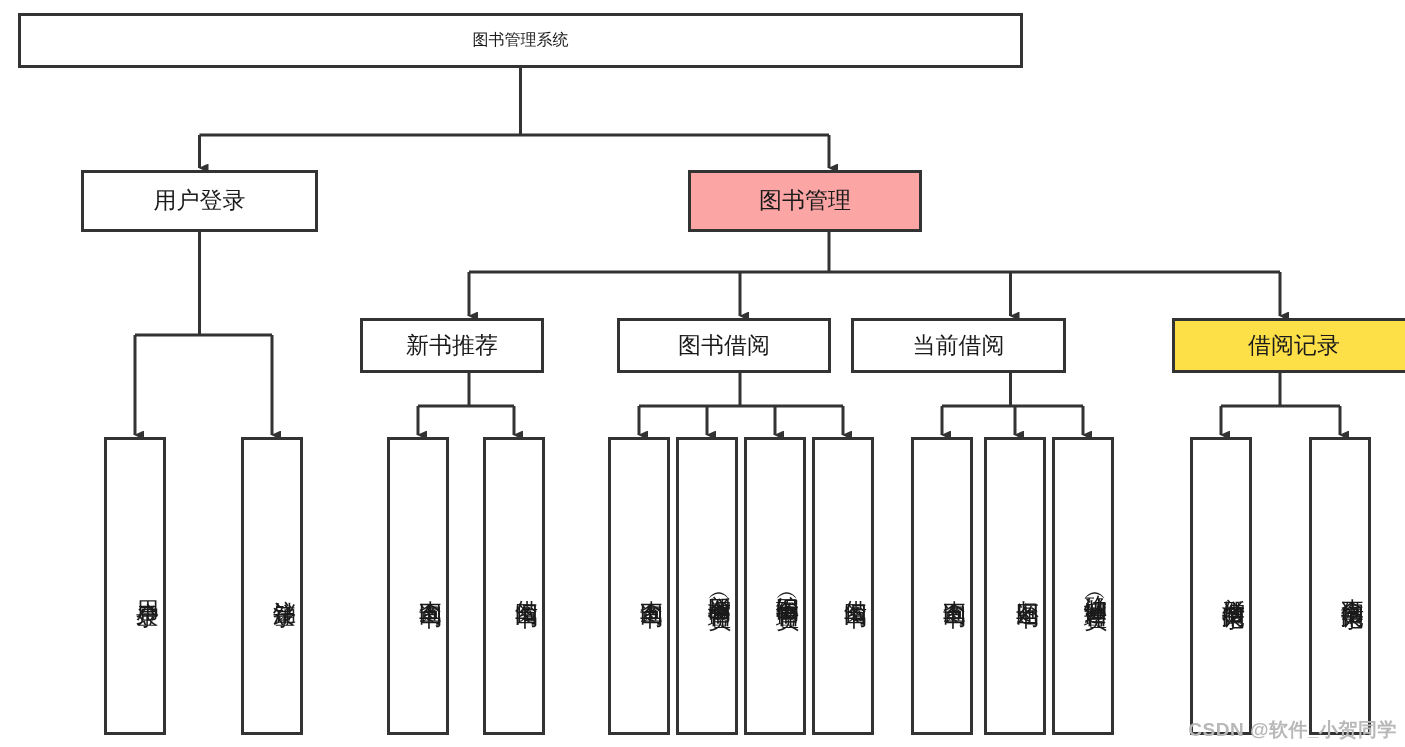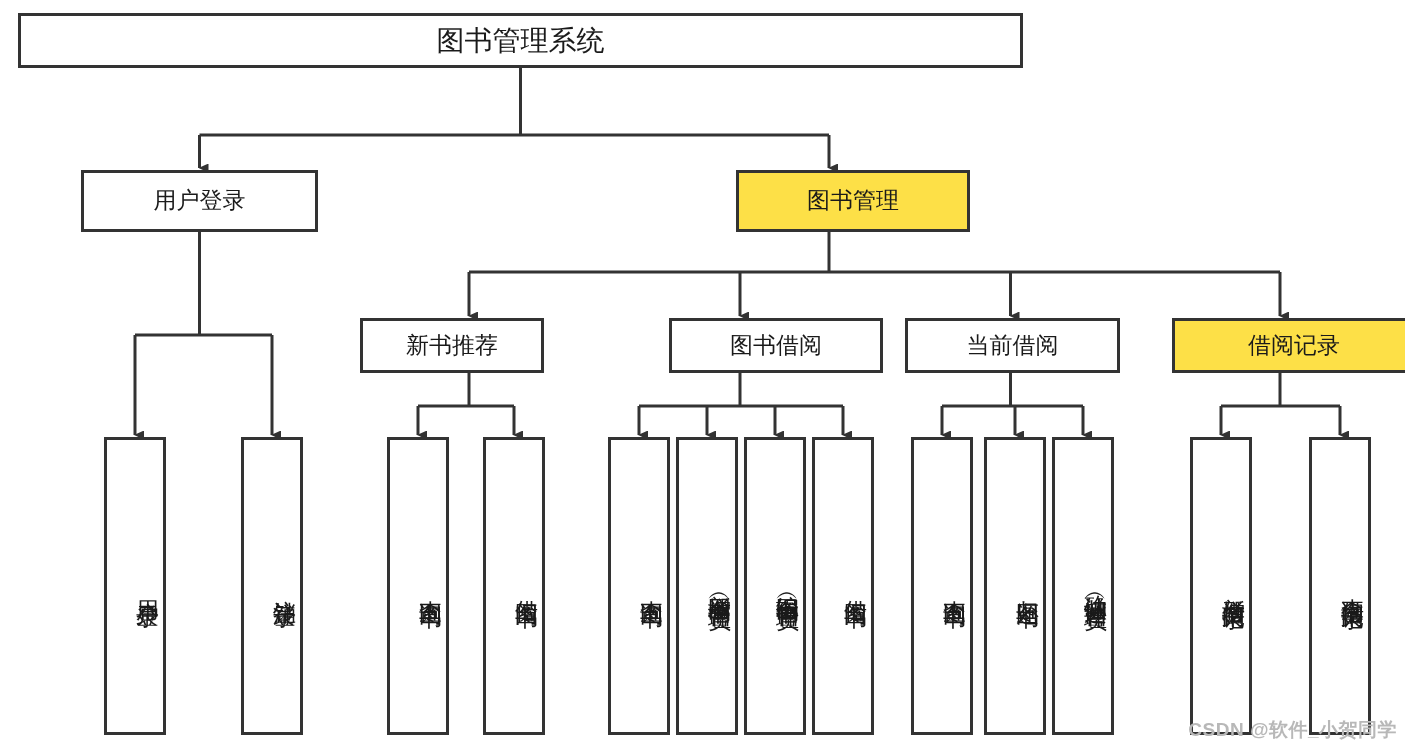--- a/index.html
+++ b/index.html
@@ -50,21 +50,21 @@
     padding: 8px 2px;
     align-items: flex-start;
     justify-content: center;
   }
   .node.vert .vlabel {
     writing-mode: vertical-rl;
     text-orientation: upright;
     display: block;
   }
   .node.root {
-    font-size: 28px;
+    font-size: 16px;
     text-align: right;
   }
   #watermark {
     position: absolute;
     right: 8px;
     bottom: 4px;
     font-size: 19px;
     color: #b8b8b8;
     letter-spacing: 0.5px;
     white-space: nowrap;
@@ -118,25 +118,25 @@
         <path d="M1221 406 L1221 435" marker-end="url(#arrowhead)"></path>
         <path d="M1340 406 L1340 435" marker-end="url(#arrowhead)"></path>
       </g>
   </svg>
 
   <div id="node-layer">
 
     <div class="node horiz root" style="left: 18px; top: 13px; width: 1005px; height: 55px; border-color: rgb(51, 51, 51); background: rgb(255, 255, 255); color: rgb(26, 26, 26);">图书管理系统</div>
 
     <div class="node horiz" style="left: 81px; top: 170px; width: 237px; height: 62px; border-color: rgb(51, 51, 51); background: rgb(255, 255, 255); color: rgb(26, 26, 26);">用户登录</div>
-    <div class="node horiz" style="left: 736px; top: 170px; width: 234px; height: 62px; border-color: rgb(51, 51, 51); background: #fde047; color: rgb(26, 26, 26);">图书管理</div>
+    <div class="node horiz" style="left: 688px; top: 170px; width: 234px; height: 62px; border-color: rgb(51, 51, 51); background: #fca5a5; color: rgb(26, 26, 26);">图书管理</div>
 
     <div class="node horiz" style="left: 360px; top: 318px; width: 184px; height: 55px; border-color: rgb(51, 51, 51); background: rgb(255, 255, 255); color: rgb(26, 26, 26);">新书推荐</div>
-    <div class="node horiz" style="left: 669px; top: 318px; width: 214px; height: 55px; border-color: rgb(51, 51, 51); background: rgb(255, 255, 255); color: rgb(26, 26, 26);">图书借阅</div>
-    <div class="node horiz" style="left: 905px; top: 318px; width: 215px; height: 55px; border-color: rgb(51, 51, 51); background: rgb(255, 255, 255); color: rgb(26, 26, 26);">当前借阅</div>
+    <div class="node horiz" style="left: 617px; top: 318px; width: 214px; height: 55px; border-color: rgb(51, 51, 51); background: rgb(255, 255, 255); color: rgb(26, 26, 26);">图书借阅</div>
+    <div class="node horiz" style="left: 851px; top: 318px; width: 215px; height: 55px; border-color: rgb(51, 51, 51); background: rgb(255, 255, 255); color: rgb(26, 26, 26);">当前借阅</div>
     <div class="node horiz" style="left: 1172px; top: 318px; width: 244px; height: 55px; border-color: rgb(51, 51, 51); background: #fde047; color: rgb(26, 26, 26);">借阅记录</div>
 
     <div class="node vert" style="left: 104px; top: 437px; width: 62px; height: 298px; border-color: rgb(51, 51, 51); background: rgb(255, 255, 255); color: rgb(26, 26, 26);">
         <span class="vlabel">用户登录</span>
       </div>
     <div class="node vert" style="left: 241px; top: 437px; width: 62px; height: 298px; border-color: rgb(51, 51, 51); background: rgb(255, 255, 255); color: rgb(26, 26, 26);">
         <span class="vlabel">注销登录</span>
       </div>
     <div class="node vert" style="left: 387px; top: 437px; width: 62px; height: 298px; border-color: rgb(51, 51, 51); background: rgb(255, 255, 255); color: rgb(26, 26, 26);">
         <span class="vlabel">查询图书</span>

